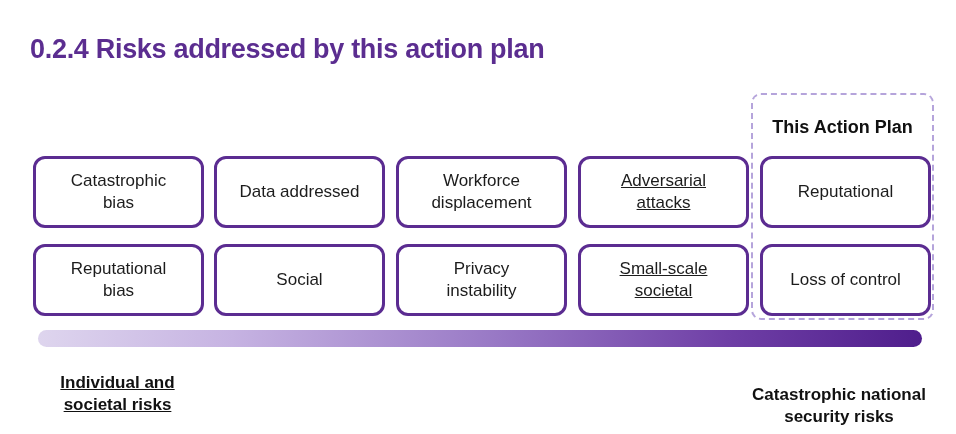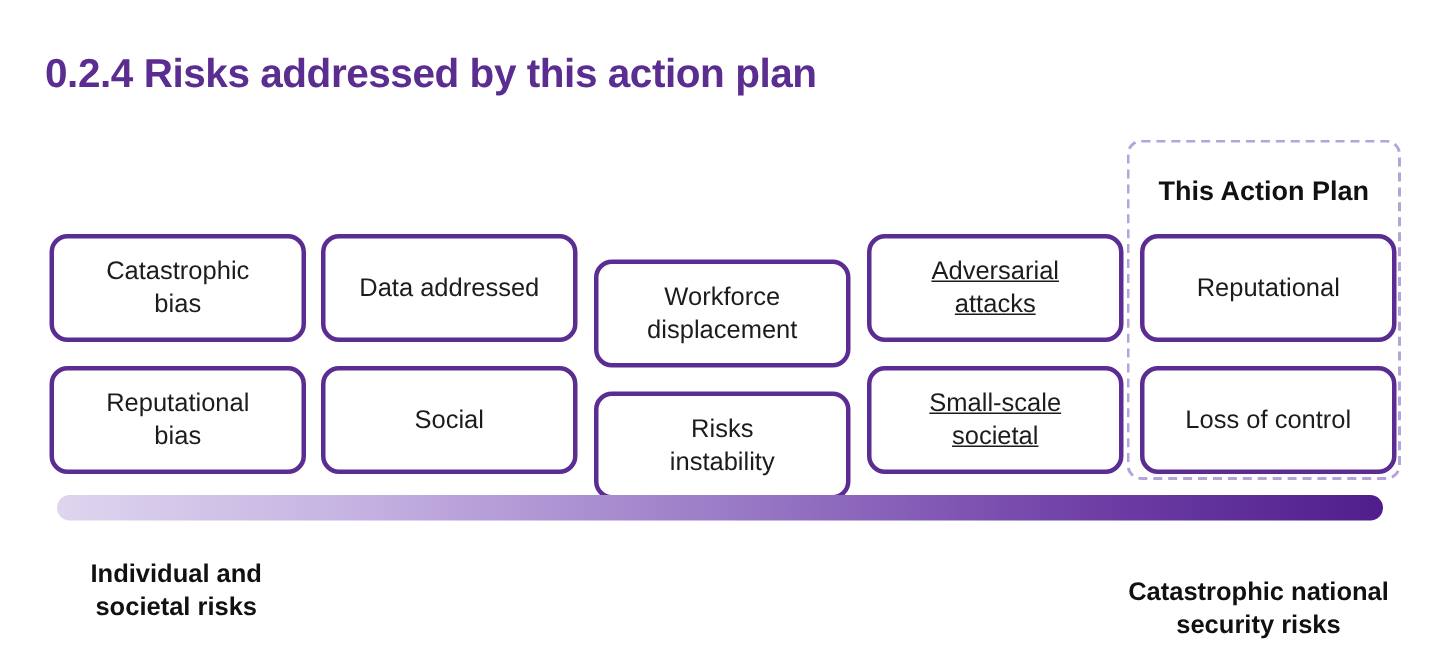--- a/index.html
+++ b/index.html
@@ -33,21 +33,21 @@
     align-items: center;
     justify-content: center;
     text-align: center;
     font-size: 17px;
     line-height: 1.3;
     color: #1c1c1c;
     white-space: pre-line;
   }
   .c0 { left: 33px; }
   .c1 { left: 214px; }
-  .c2 { left: 396px; margin-top: 17px; }
+  .c2 { left: 396px; }
   .c3 { left: 578px; text-decoration: underline; }
   .c4 { left: 760px; }
   .r0 { top: 156px; }
   .r1 { top: 244px; }
   .action-plan-outline {
     position: absolute;
     left: 751px;
     top: 93px;
     width: 183px;
     height: 227px;
@@ -77,21 +77,21 @@
   }
   .axis-label {
     position: absolute;
     font-size: 17px;
     font-weight: bold;
     line-height: 1.32;
     color: #111111;
     text-align: center;
     white-space: pre-line;
   }
-  .axis-left  { left: 40px;  top: 372px; width: 155px; }
+  .axis-left  { left: 40px;  top: 372px; width: 155px; text-decoration: underline; }
   .axis-right { left: 738px; top: 384px; width: 202px; }
 </style>
 </head>
 <body>
 
 <div class="canvas">
 
   <div class="title">0.2.4 Risks addressed by this action plan</div>
 
   <div class="action-plan-outline"></div>
@@ -102,21 +102,21 @@
   <div class="risk-box c1 r0">Data addressed</div>
   <div class="risk-box c2 r0">Workforce
 displacement</div>
   <div class="risk-box c3 r0">Adversarial
 attacks</div>
   <div class="risk-box c4 r0">Reputational</div>
 
   <div class="risk-box c0 r1">Reputational
 bias</div>
   <div class="risk-box c1 r1">Social</div>
-  <div class="risk-box c2 r1">Risks
+  <div class="risk-box c2 r1">Privacy
 instability</div>
   <div class="risk-box c3 r1">Small-scale
 societal</div>
   <div class="risk-box c4 r1">Loss of control</div>
 
   <div class="spectrum-bar"></div>
 
   <div class="axis-label axis-left">Individual and
 societal risks</div>
   <div class="axis-label axis-right">Catastrophic national

